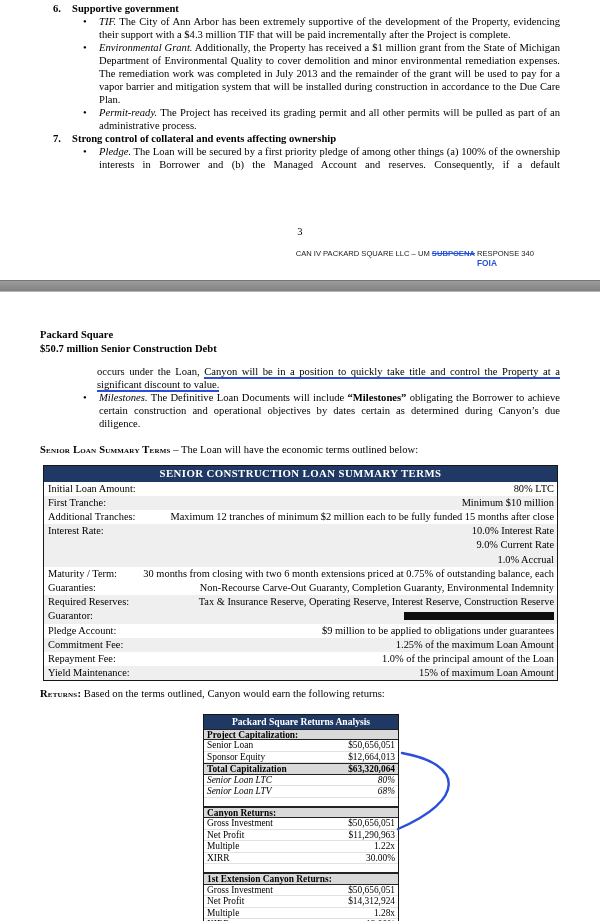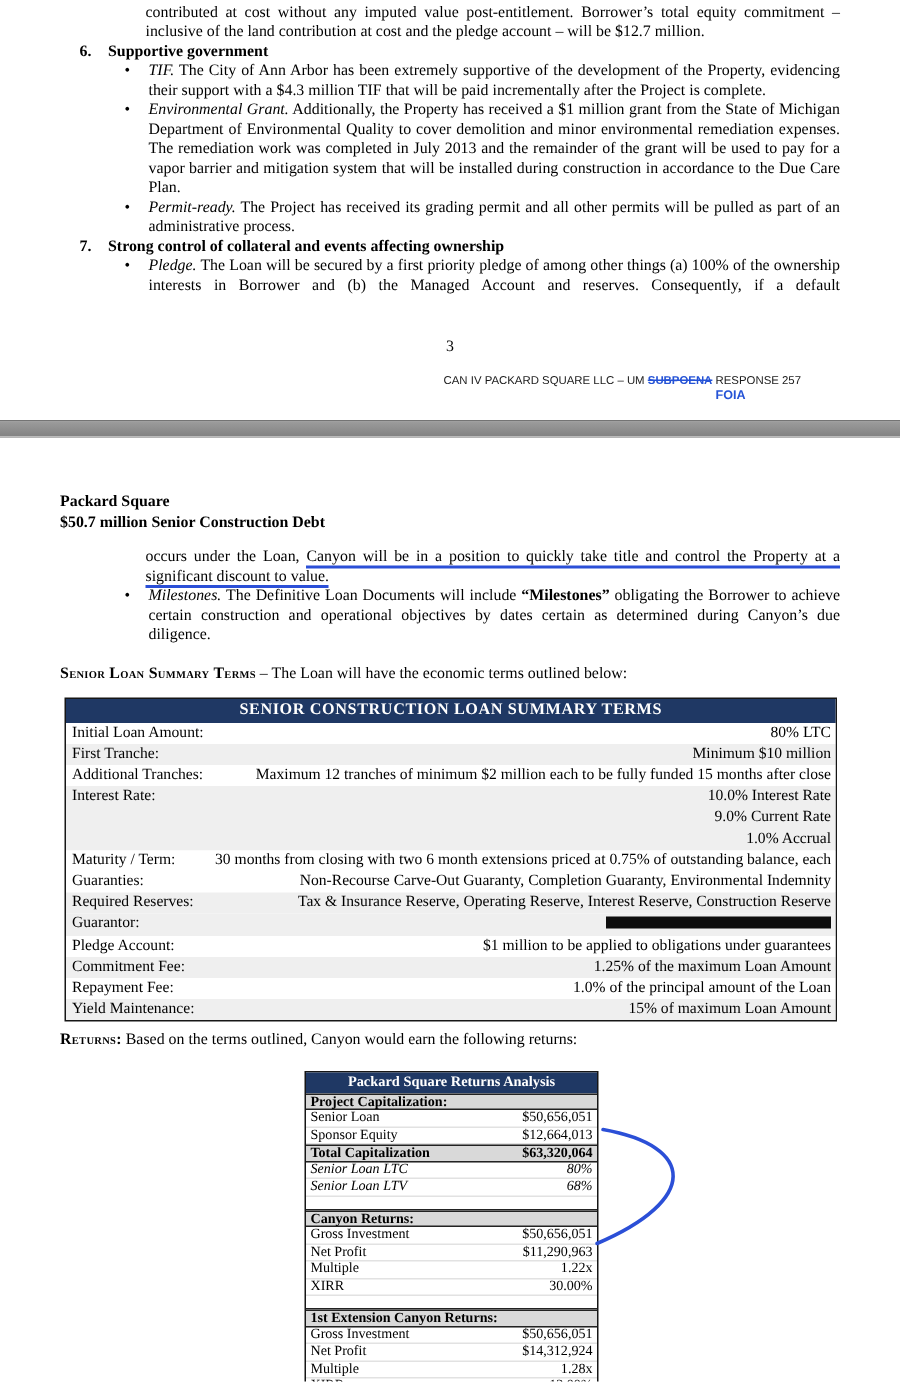--- a/index.html
+++ b/index.html
@@ -84,21 +84,20 @@
   .r-row.italic{font-style:italic;}
   .r-row.blank{height:9px;background:#fff;border-bottom:1px solid #222;}
   
   #curve-annotation{position:absolute;left:392px;top:448px;width:80px;height:100px;}
 </style>
 </head>
 <body>
 
 <div id="page1">
   <div style="height:2px"></div>
-  <p class="body-text cont-para">contributed at cost without any imputed value post-entitlement. Borrower’s total equity commitment – inclusive of the land contribution at cost and the pledge account – will be $12.7 million.</p>
 
   <div class="num-item">
     <span class="num">6.</span><span>Supportive government</span>
   </div>
 
   <div class="bullet body-text">
     <span class="marker">•</span>
     <span class="it">TIF.</span><span> The City of Ann Arbor has been extremely supportive of the development of the Property, evidencing their support with a $4.3 million TIF that will be paid incrementally after the Project is complete.</span>
   </div>
 
@@ -117,21 +116,21 @@
   </div>
 
   <div class="bullet body-text jlast">
     <span class="marker">•</span>
     <span class="it">Pledge.</span><span> The Loan will be secured by a first priority pledge of among other things (a) 100% of the ownership interests in Borrower and (b) the Managed Account and reserves. Consequently, if a default</span>
   </div>
 
   <div class="page-num">3</div>
 
   <div class="footer-line">
-    <span>CAN IV PACKARD SQUARE LLC – UM </span><span class="struck">SUBPOENA</span><span> RESPONSE  257</span>
+    <span>CAN IV PACKARD SQUARE LLC – UM </span><span class="struck">SUBPOENA</span><span> RESPONSE  340</span>
   </div>
   <div class="foia-stamp">FOIA</div>
 </div>
 
 <div id="page-divider"></div>
 
 <div id="page2">
 
   <div class="p2-header">
     <div>
@@ -187,21 +186,21 @@
         <div class="t-row shaded">
           <span class="t-label">Required Reserves:</span>
           <span class="t-value">Tax &amp; Insurance Reserve, Operating Reserve, Interest Reserve, Construction Reserve</span>
         </div>
         <div class="t-row shaded">
           <span class="t-label">Guarantor:</span>
           <span class="t-value"><span class="redact-bar"></span></span>
         </div>
         <div class="t-row">
           <span class="t-label">Pledge Account:</span>
-          <span class="t-value">$1 million to be applied to obligations under guarantees</span>
+          <span class="t-value">$9 million to be applied to obligations under guarantees</span>
         </div>
         <div class="t-row shaded">
           <span class="t-label">Commitment Fee:</span>
           <span class="t-value">1.25% of the maximum Loan Amount</span>
         </div>
         <div class="t-row">
           <span class="t-label">Repayment Fee:</span>
           <span class="t-value">1.0% of the principal amount of the Loan</span>
         </div>
         <div class="t-row shaded">

